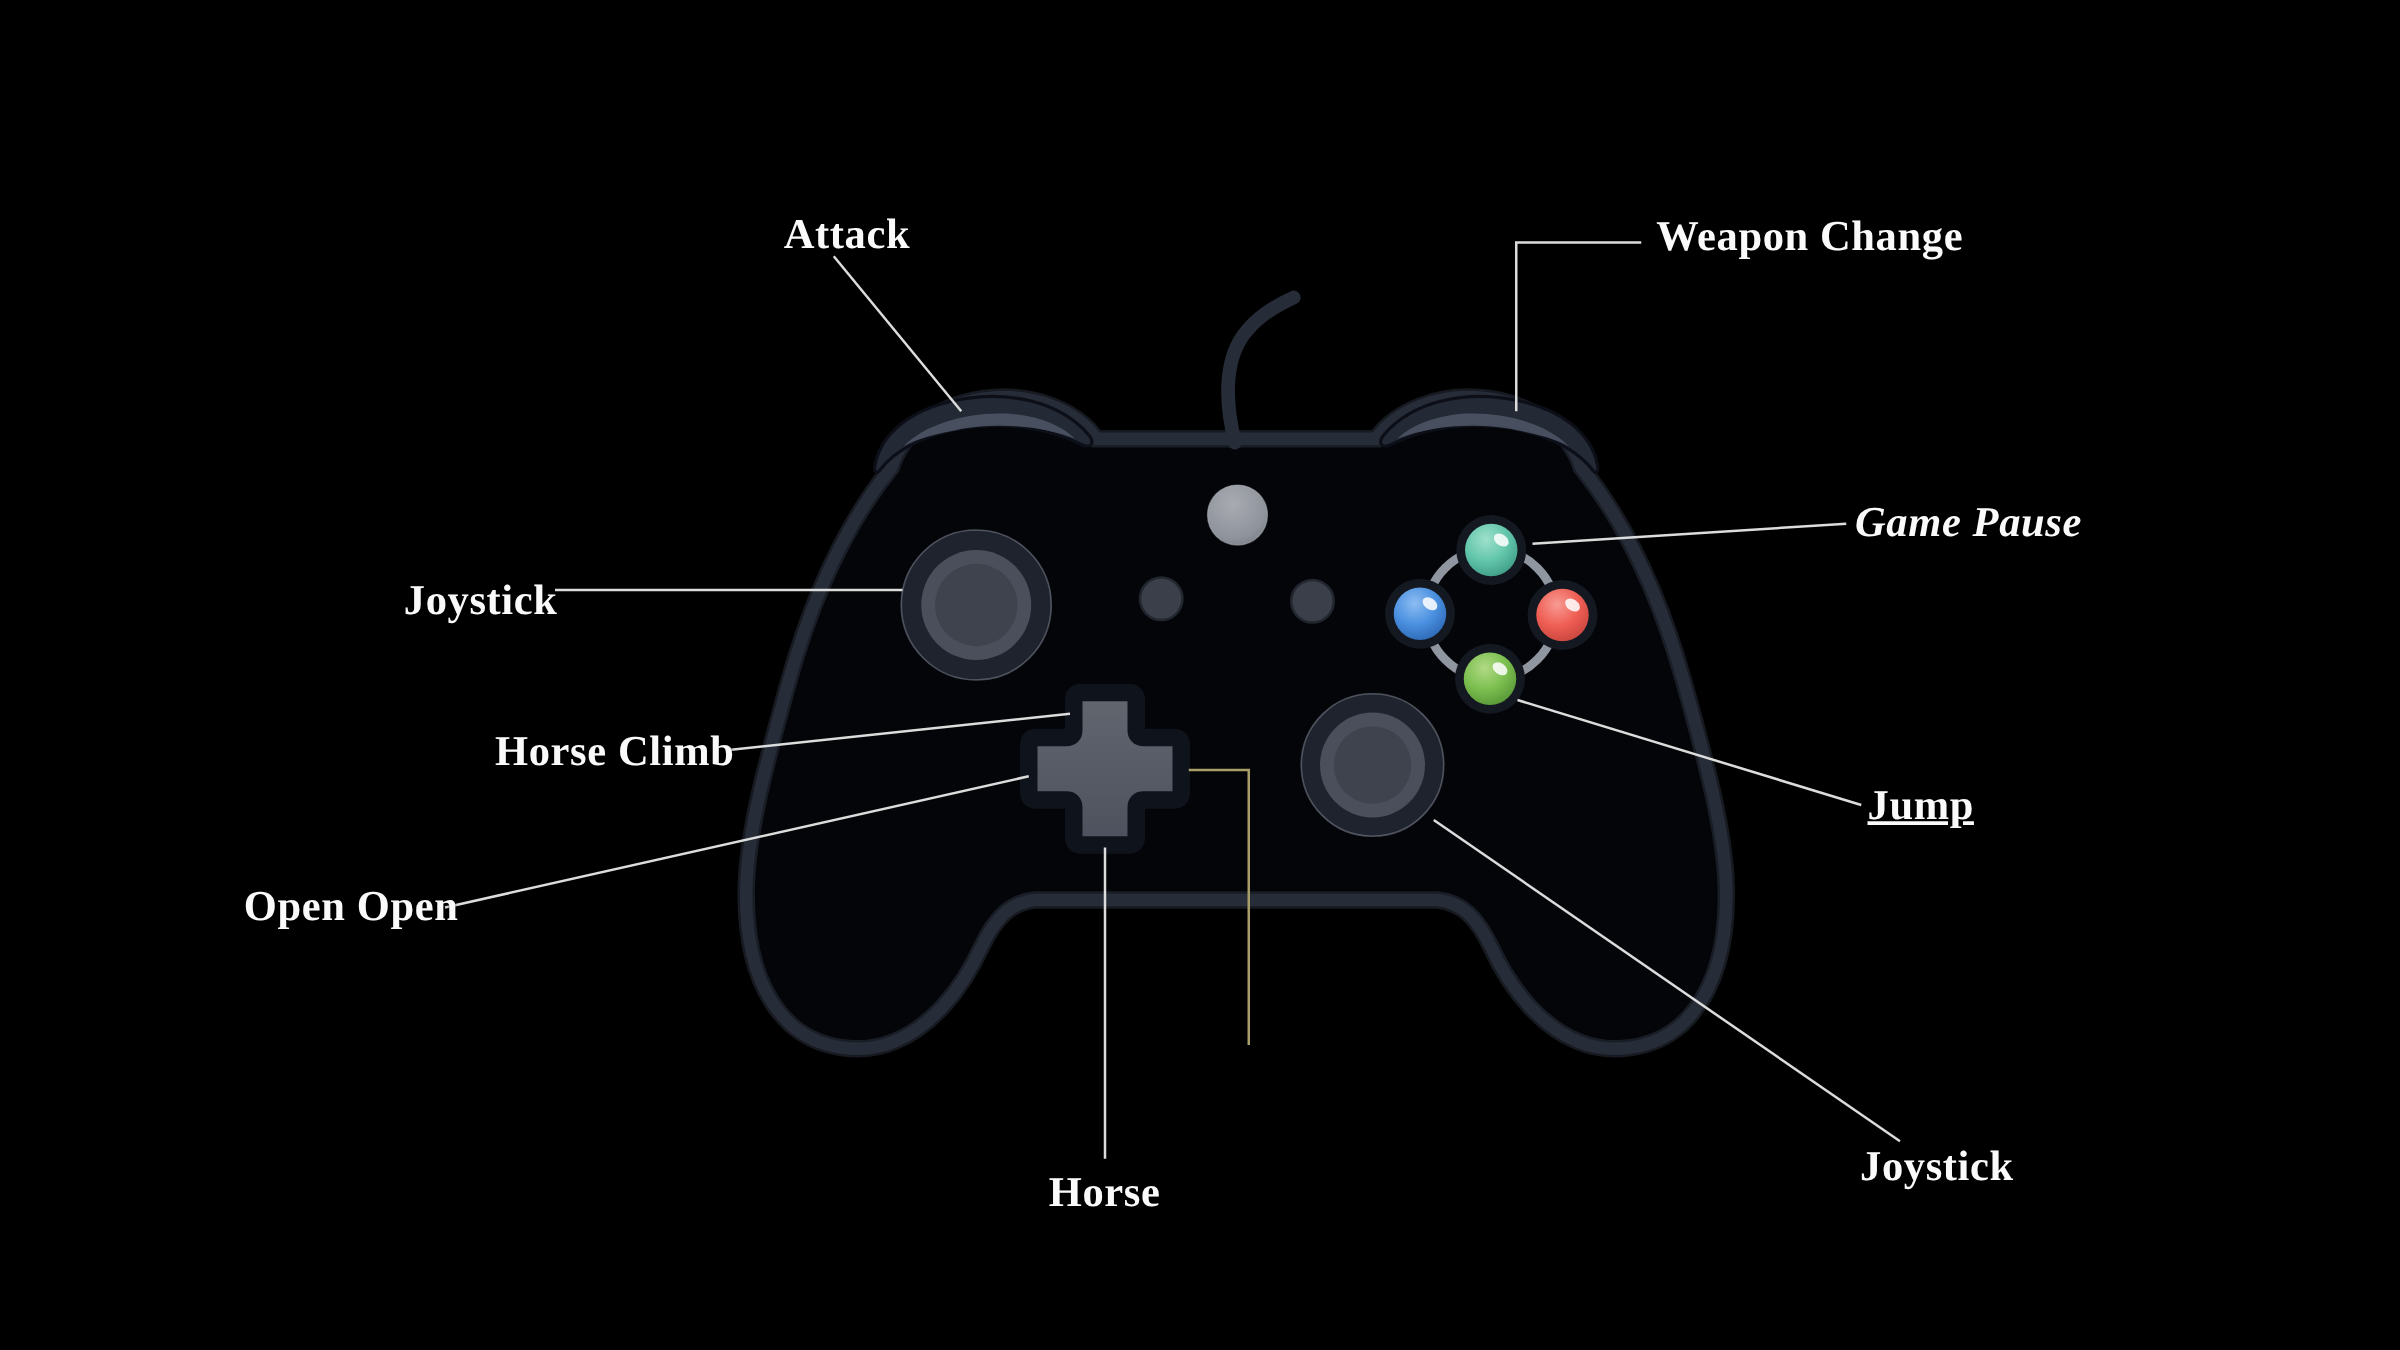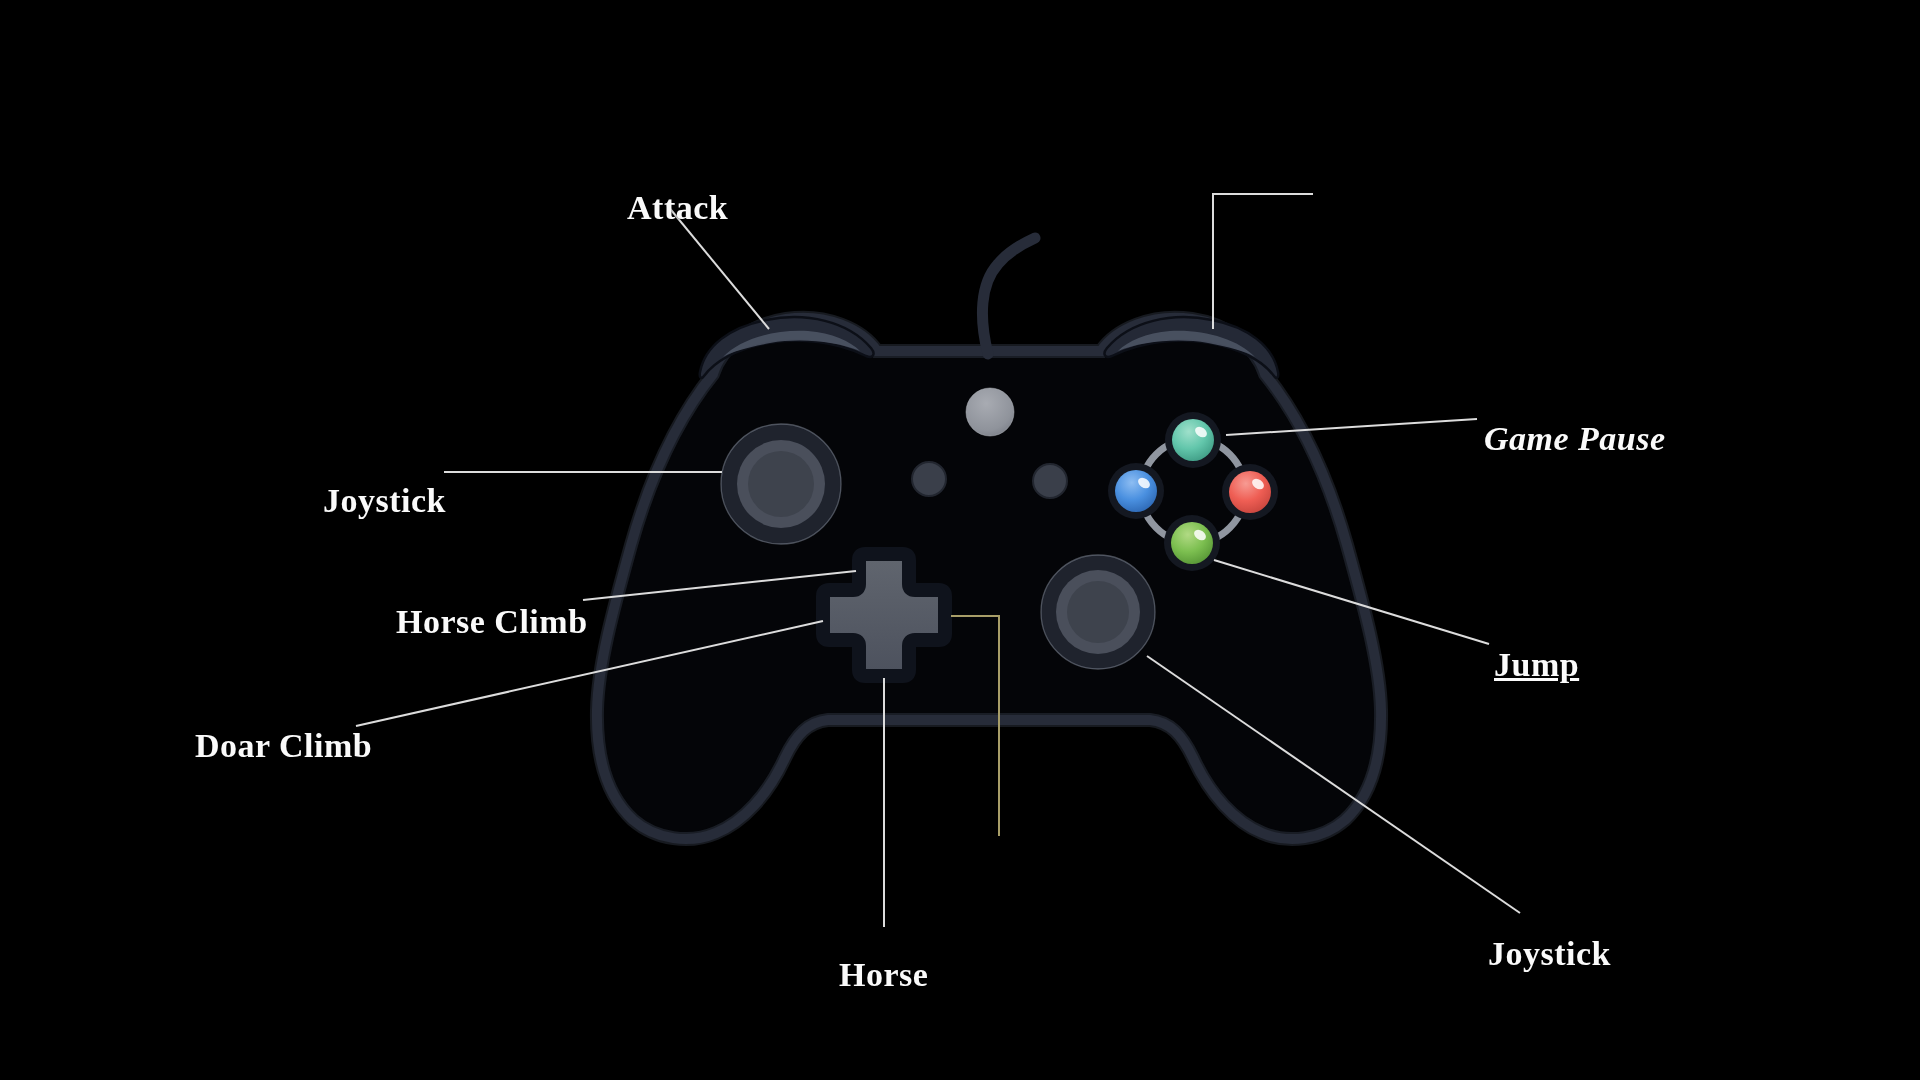--- a/index.html
+++ b/index.html
@@ -25,21 +25,20 @@
   .label {
     position: absolute;
     color: #fafafa;
     font-family: "Liberation Serif", serif;
     font-size: 34px;
     font-weight: 700;
     line-height: 1.1;
     white-space: nowrap;
     letter-spacing: 0.5px;
     text-shadow: 0 0 2px rgba(0,0,0,0.8);
-    margin-top: 20px;
   }
 </style>
 </head>
 <body>
 
 <div id="stage">
 
   <svg id="controller-svg" viewBox="0 0 1920 1080">
     <defs>
       <radialGradient id="gradTeal" cx="40%" cy="30%" r="75%">
@@ -188,21 +187,22 @@
       <line x1="583" y1="600" x2="856" y2="571"></line>
       <line x1="356" y1="726" x2="823" y2="621"></line>
       <line x1="1214" y1="560" x2="1489" y2="644"></line>
       <line x1="884" y1="678" x2="884" y2="927"></line>
       <line x1="1147" y1="656" x2="1520" y2="913"></line>
       <polyline points="951,616 999,616 999,836" stroke="#a89e68"></polyline>
     </g>
   </svg>
 
   <div class="label" style="left:627px;  top:169px;">Attack</div>
+  <div class="label" style="left:1325px; top:171px;">Weapon Change</div>
   <div class="label" style="left:323px;  top:462px;">Joystick</div>
   <div class="label" style="left:1484px; top:400px;font-style:italic;">Game Pause</div>
   <div class="label" style="left:396px;  top:583px;">Horse Climb</div>
-  <div class="label" style="left:195px;  top:707px;">Doar Climb</div>
+  <div class="label" style="left:195px;  top:707px;">Open Open</div>
   <div class="label" style="left:1494px; top:626px;text-decoration:underline;">Jump</div>
   <div class="label" style="left:839px;  top:936px;">Horse</div>
   <div class="label" style="left:1488px; top:915px;">Joystick</div>
 
 </div>
 
 </body></html>

